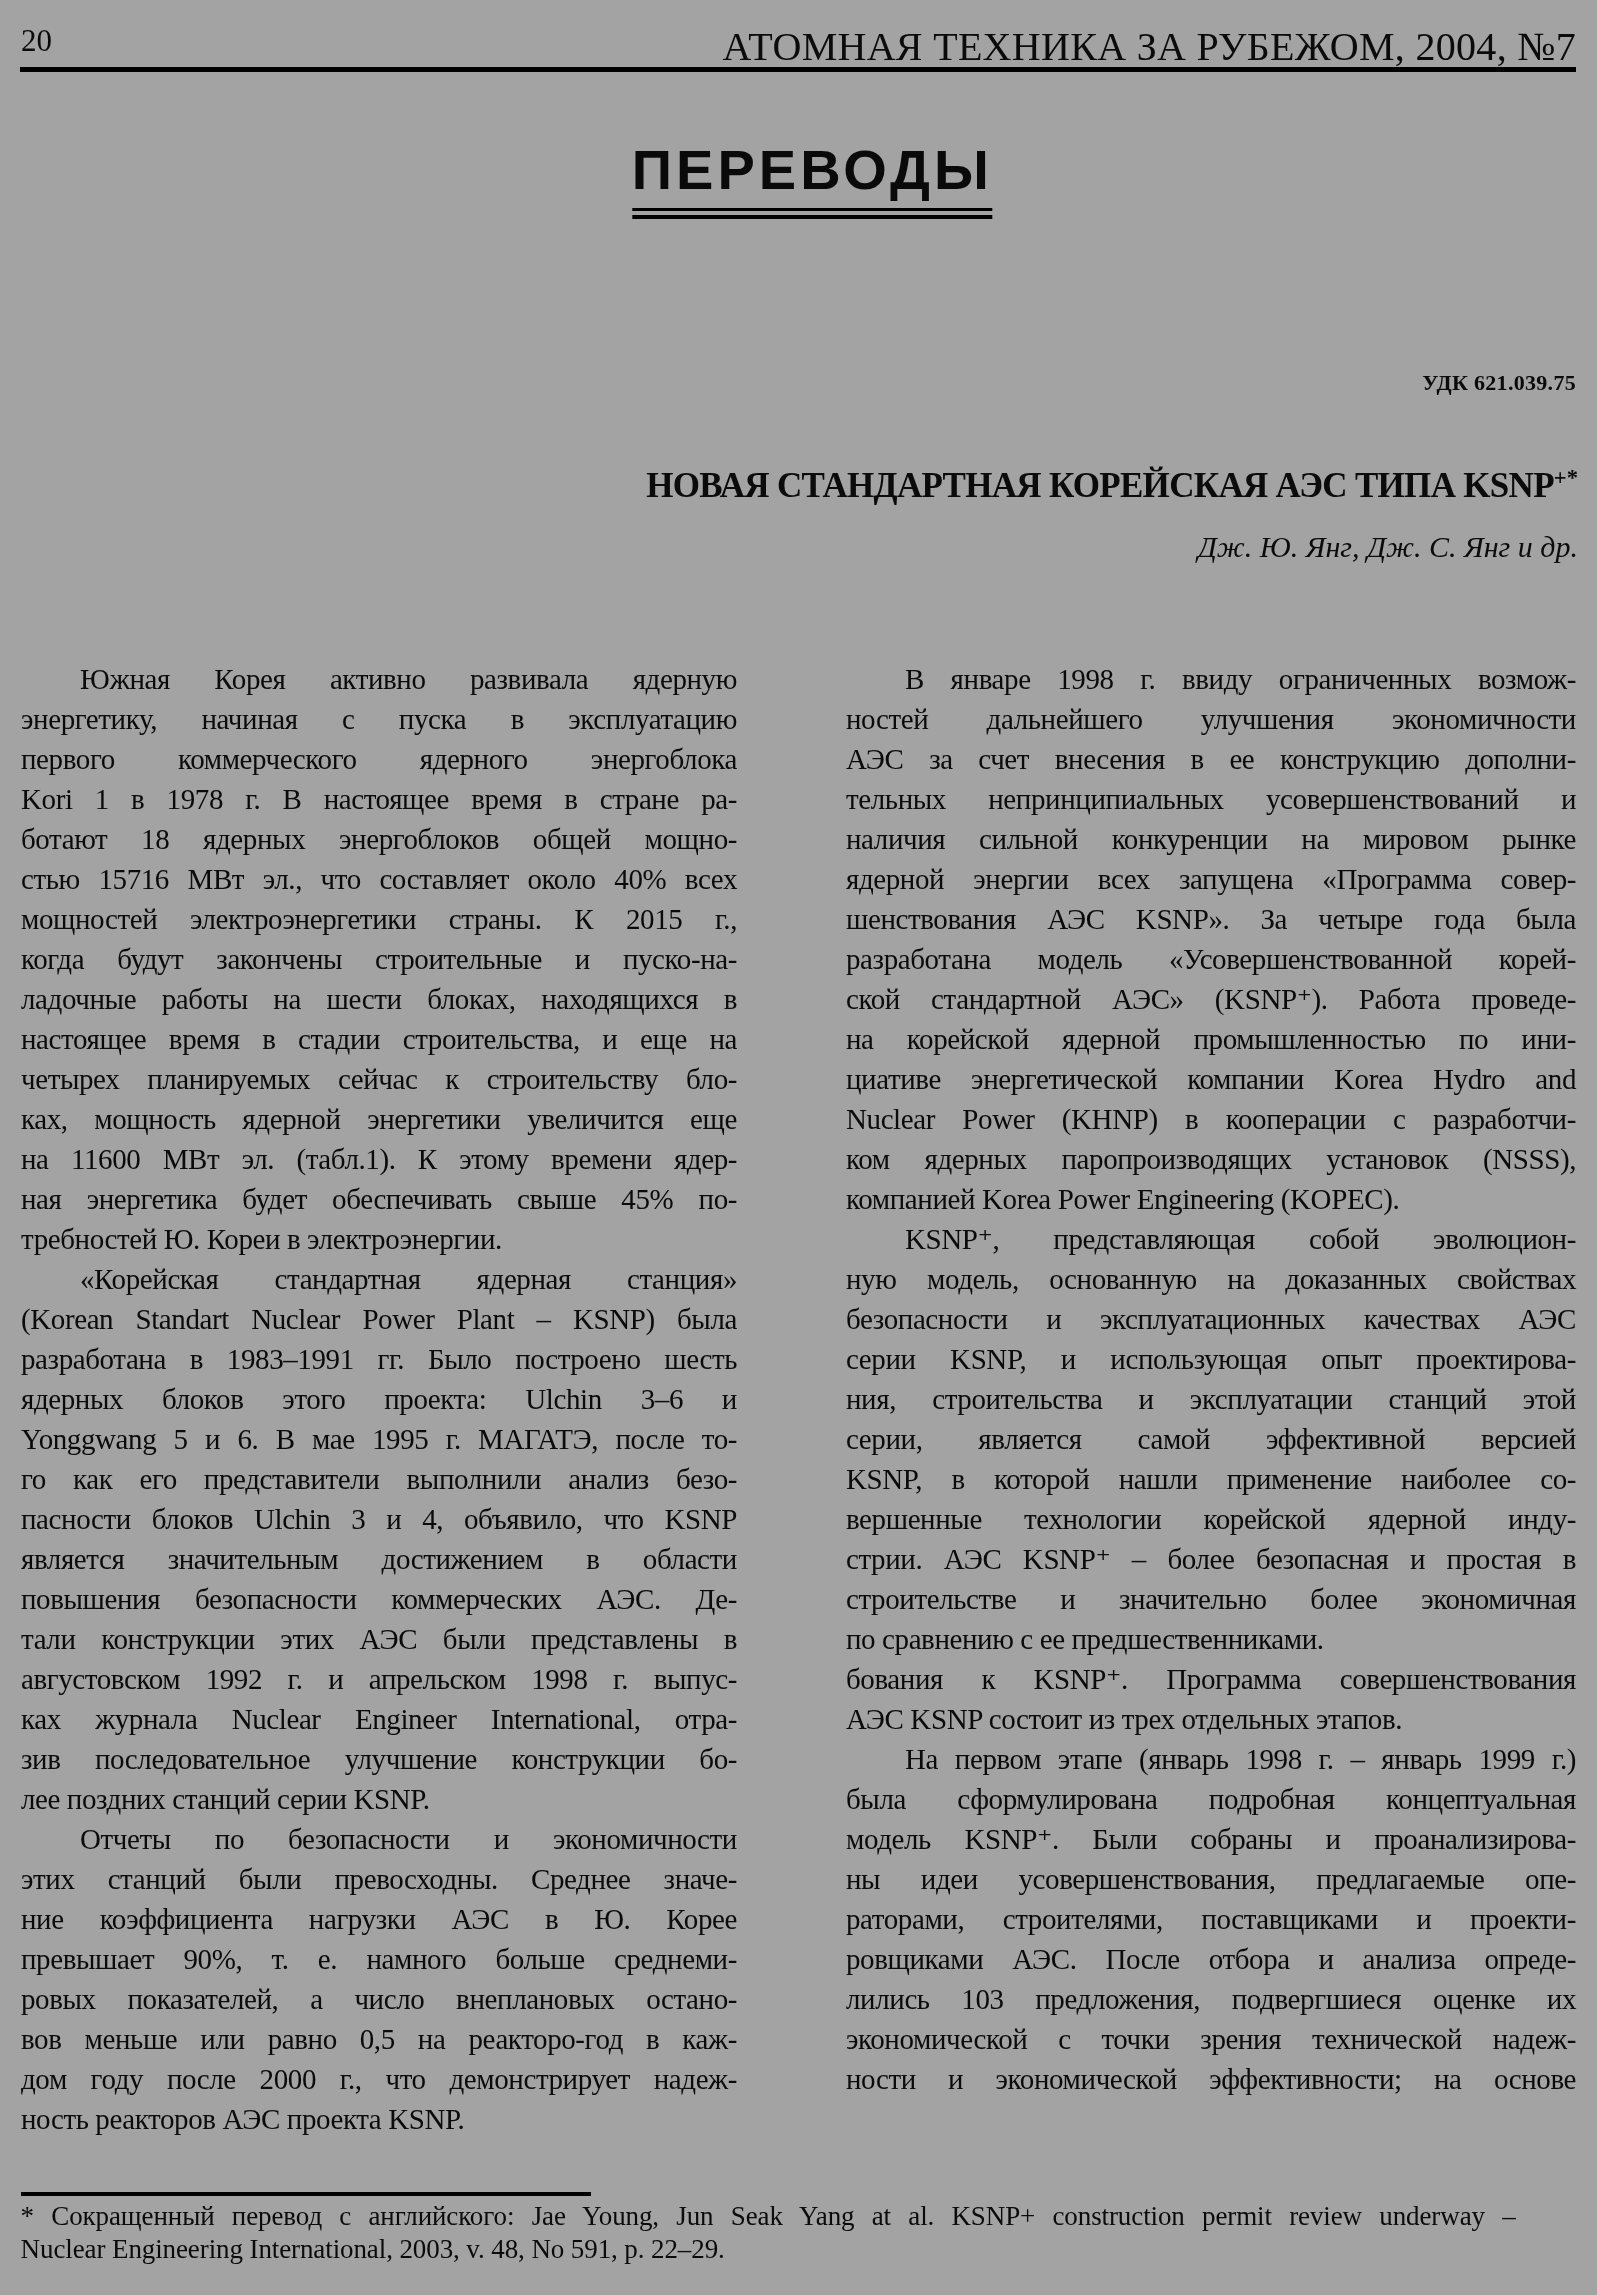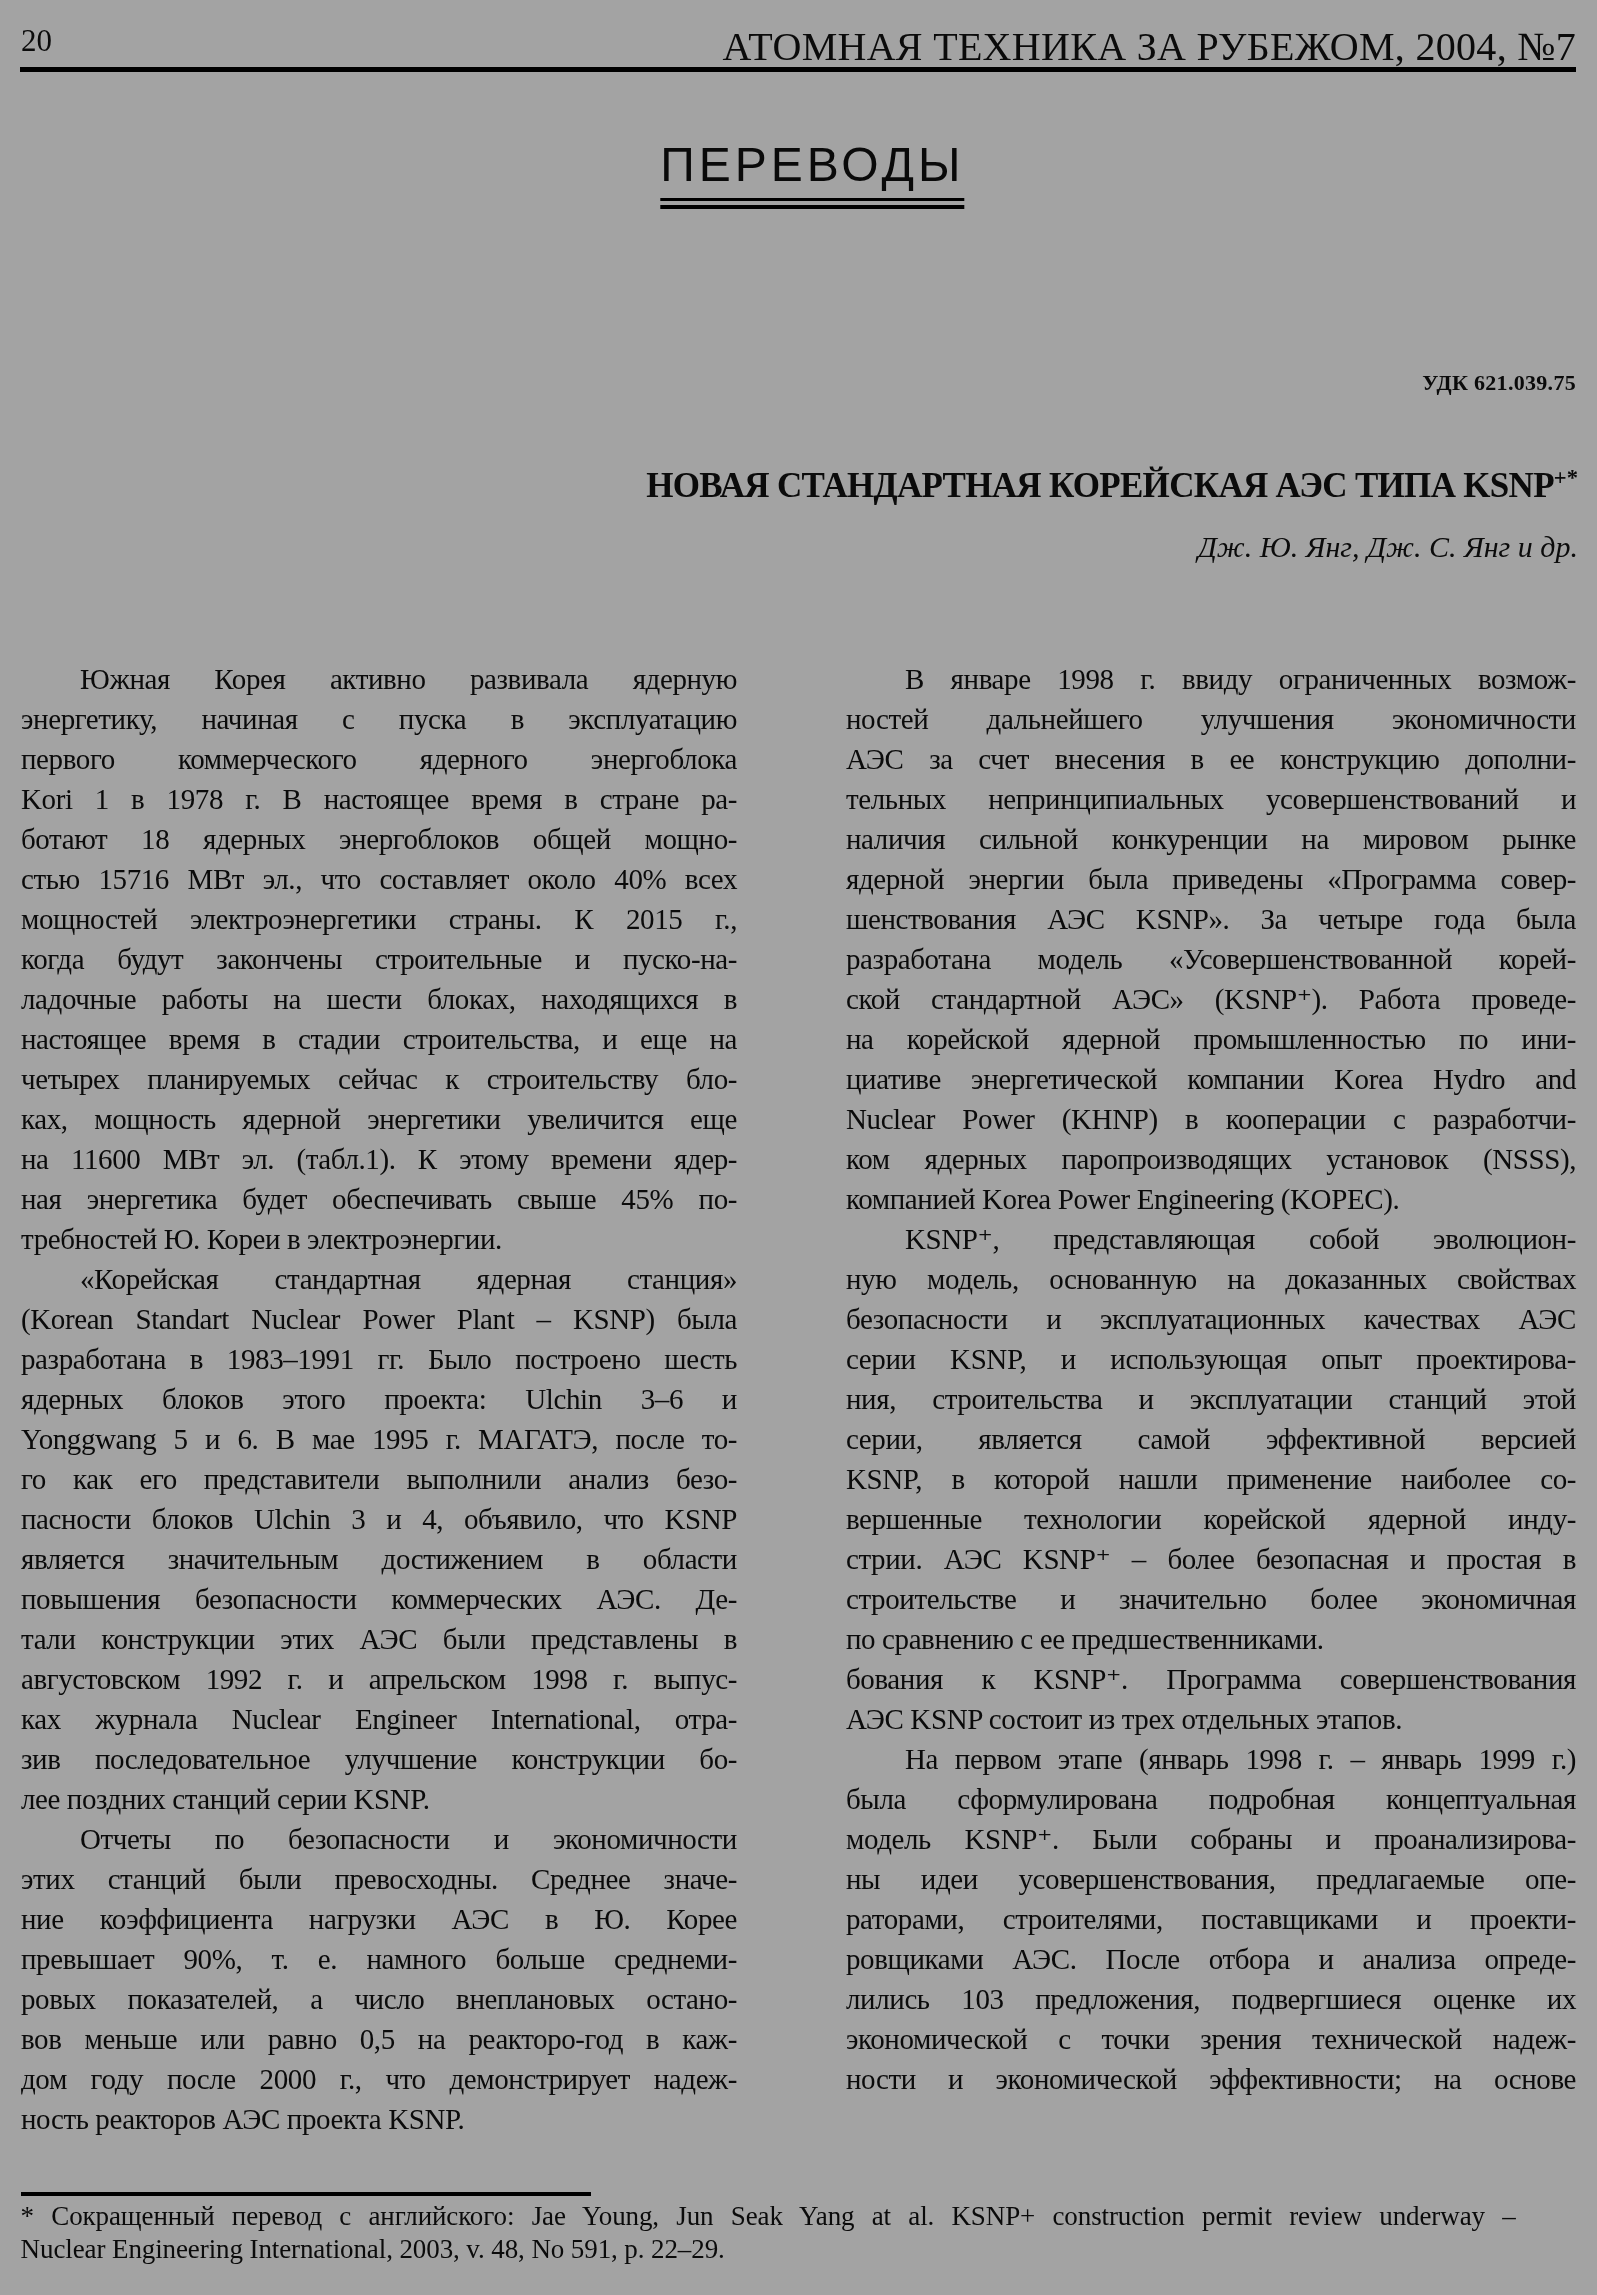--- a/index.html
+++ b/index.html
@@ -9,21 +9,21 @@
     overflow:hidden;
   }
   .hdr-num{position:absolute;left:21px;top:22.6px;font-size:31px;}
   .hdr-title{position:absolute;right:22px;top:22.6px;font-size:40px;letter-spacing:0.3px;}
   .rule{position:absolute;background:#000;}
   .header-rule{left:20px;top:67px;width:1556px;height:4.7px;}
   .section{position:absolute;top:137px;left:0;width:100%;text-align:center;}
   .section-inner{display:inline-block;transform:translateX(13.3px);}
   .section-word{
     font-family:"Liberation Sans","DejaVu Sans",sans-serif;
-    font-size:48px;letter-spacing:4px;color:#0a0a0a;
+    font-size:56px;letter-spacing:4px;color:#0a0a0a;font-weight:bold;
   }
   .dbl{margin-top:6px;}
   .dbl div{height:3.3px;background:#000;}
   .dbl .l2{margin-top:4px;}
   .udc{position:absolute;right:22px;top:370px;font-size:22px;font-weight:bold;letter-spacing:0.3px;}
   .title{position:absolute;right:20px;top:465px;font-size:35px;font-weight:bold;letter-spacing:-0.7px;white-space:nowrap;text-align:right;}
   .title sup{font-size:22.6px;vertical-align:12px;letter-spacing:0;}
   .authors{position:absolute;right:20px;top:530px;font-size:30px;font-style:italic;}
   .col{position:absolute;top:659px;font-size:29px;}
   .col-left{left:21px;width:716px;}
@@ -101,21 +101,21 @@
       <div class="line">вов меньше или равно 0,5 на реакторо-год в каж-</div>
       <div class="line">дом году после 2000 г., что демонстрирует надеж-</div>
       <div class="line last">ность реакторов АЭС проекта KSNP.</div>
     </div>
   <div class="col col-right">
       <div class="line indent">В январе 1998 г. ввиду ограниченных возмож-</div>
       <div class="line">ностей дальнейшего улучшения экономичности</div>
       <div class="line">АЭС за счет внесения в ее конструкцию дополни-</div>
       <div class="line">тельных непринципиальных усовершенствований и</div>
       <div class="line">наличия сильной конкуренции на мировом рынке</div>
-      <div class="line">ядерной энергии была приведены «Программа совер-</div>
+      <div class="line">ядерной энергии всех запущена «Программа совер-</div>
       <div class="line">шенствования АЭС KSNP». За четыре года была</div>
       <div class="line">разработана модель «Усовершенствованной корей-</div>
       <div class="line">ской стандартной АЭС» (KSNP⁺). Работа проведе-</div>
       <div class="line">на корейской ядерной промышленностью по ини-</div>
       <div class="line">циативе энергетической компании Korea Hydro and</div>
       <div class="line">Nuclear Power (KHNP) в кооперации с разработчи-</div>
       <div class="line">ком ядерных паропроизводящих установок (NSSS),</div>
       <div class="line last">компанией Korea Power Engineering (KOPEC).</div>
       <div class="line indent">KSNP⁺, представляющая собой эволюцион-</div>
       <div class="line">ную модель, основанную на доказанных свойствах</div>

